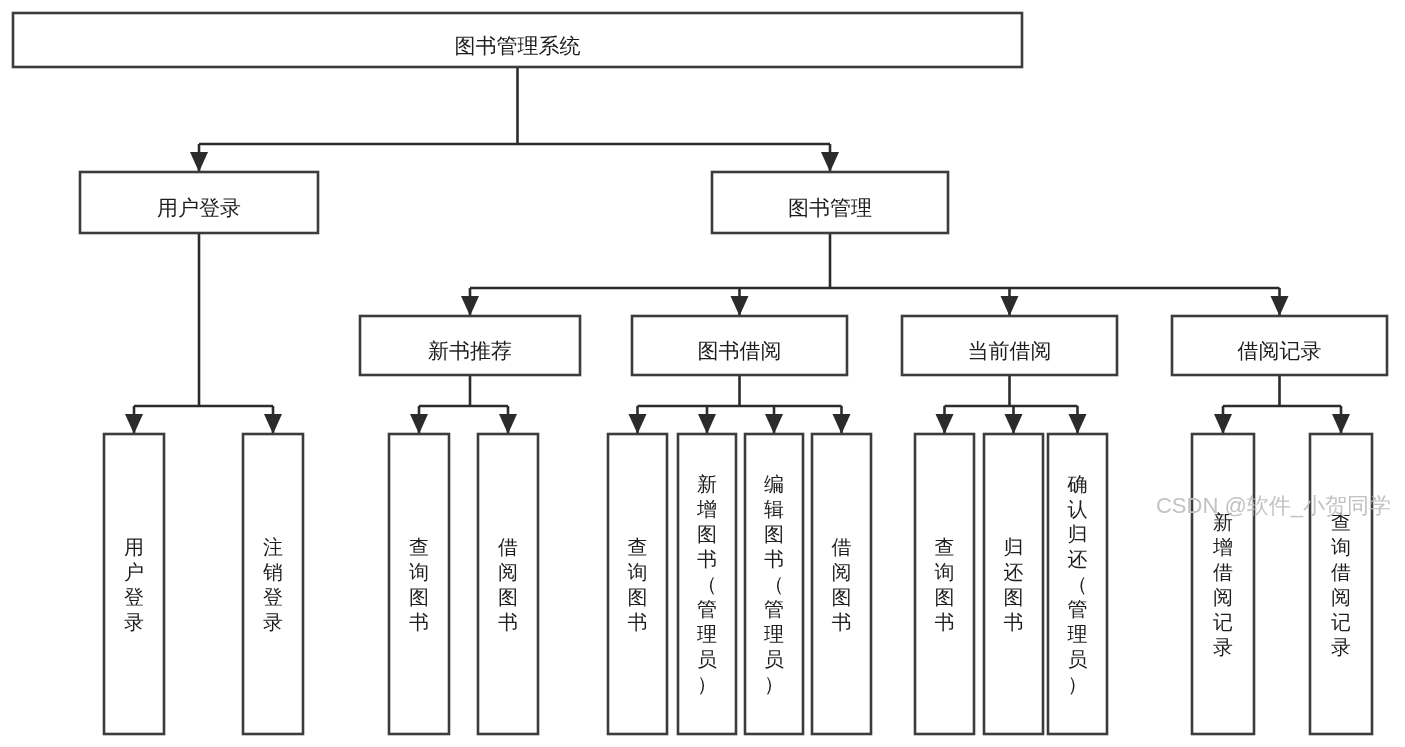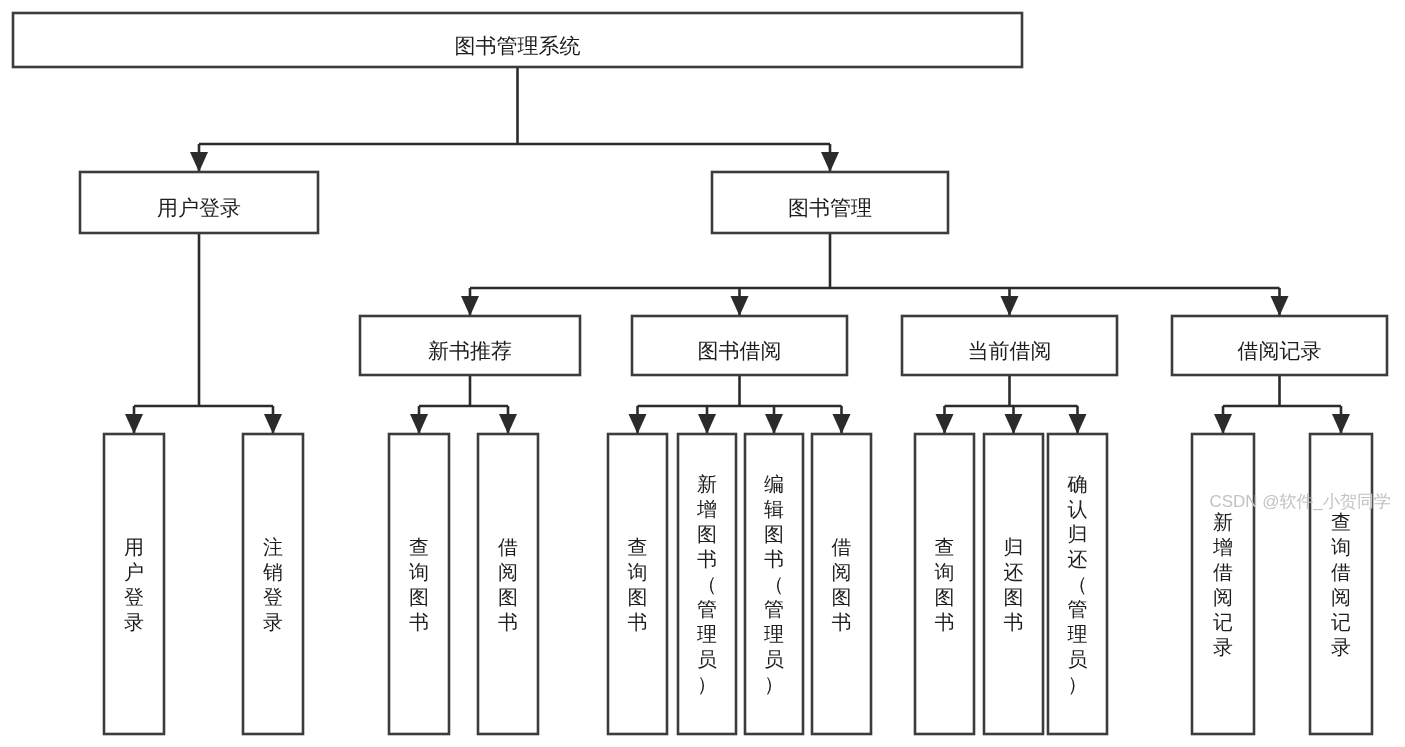--- a/index.html
+++ b/index.html
@@ -42,23 +42,23 @@
   .node-label-h {
     font-family: "Liberation Sans", "DejaVu Sans", sans-serif;
     font-size: 21px;
     fill: #1d1d1d;
     text-anchor: middle;
     dominant-baseline: middle;
   }
   .watermark-text {
     position: absolute;
     right: 14px;
-    bottom: 16px;
+    bottom: 8px;
     font-family: "Liberation Sans", "DejaVu Sans", sans-serif;
-    font-size: 17px;
+    font-size: 22px;
     color: #c2c2c2;
     white-space: nowrap;
     pointer-events: none;
     user-select: none;
   }
 </style>
 </head>
 <body>
 
 <div id="diagram-root">

